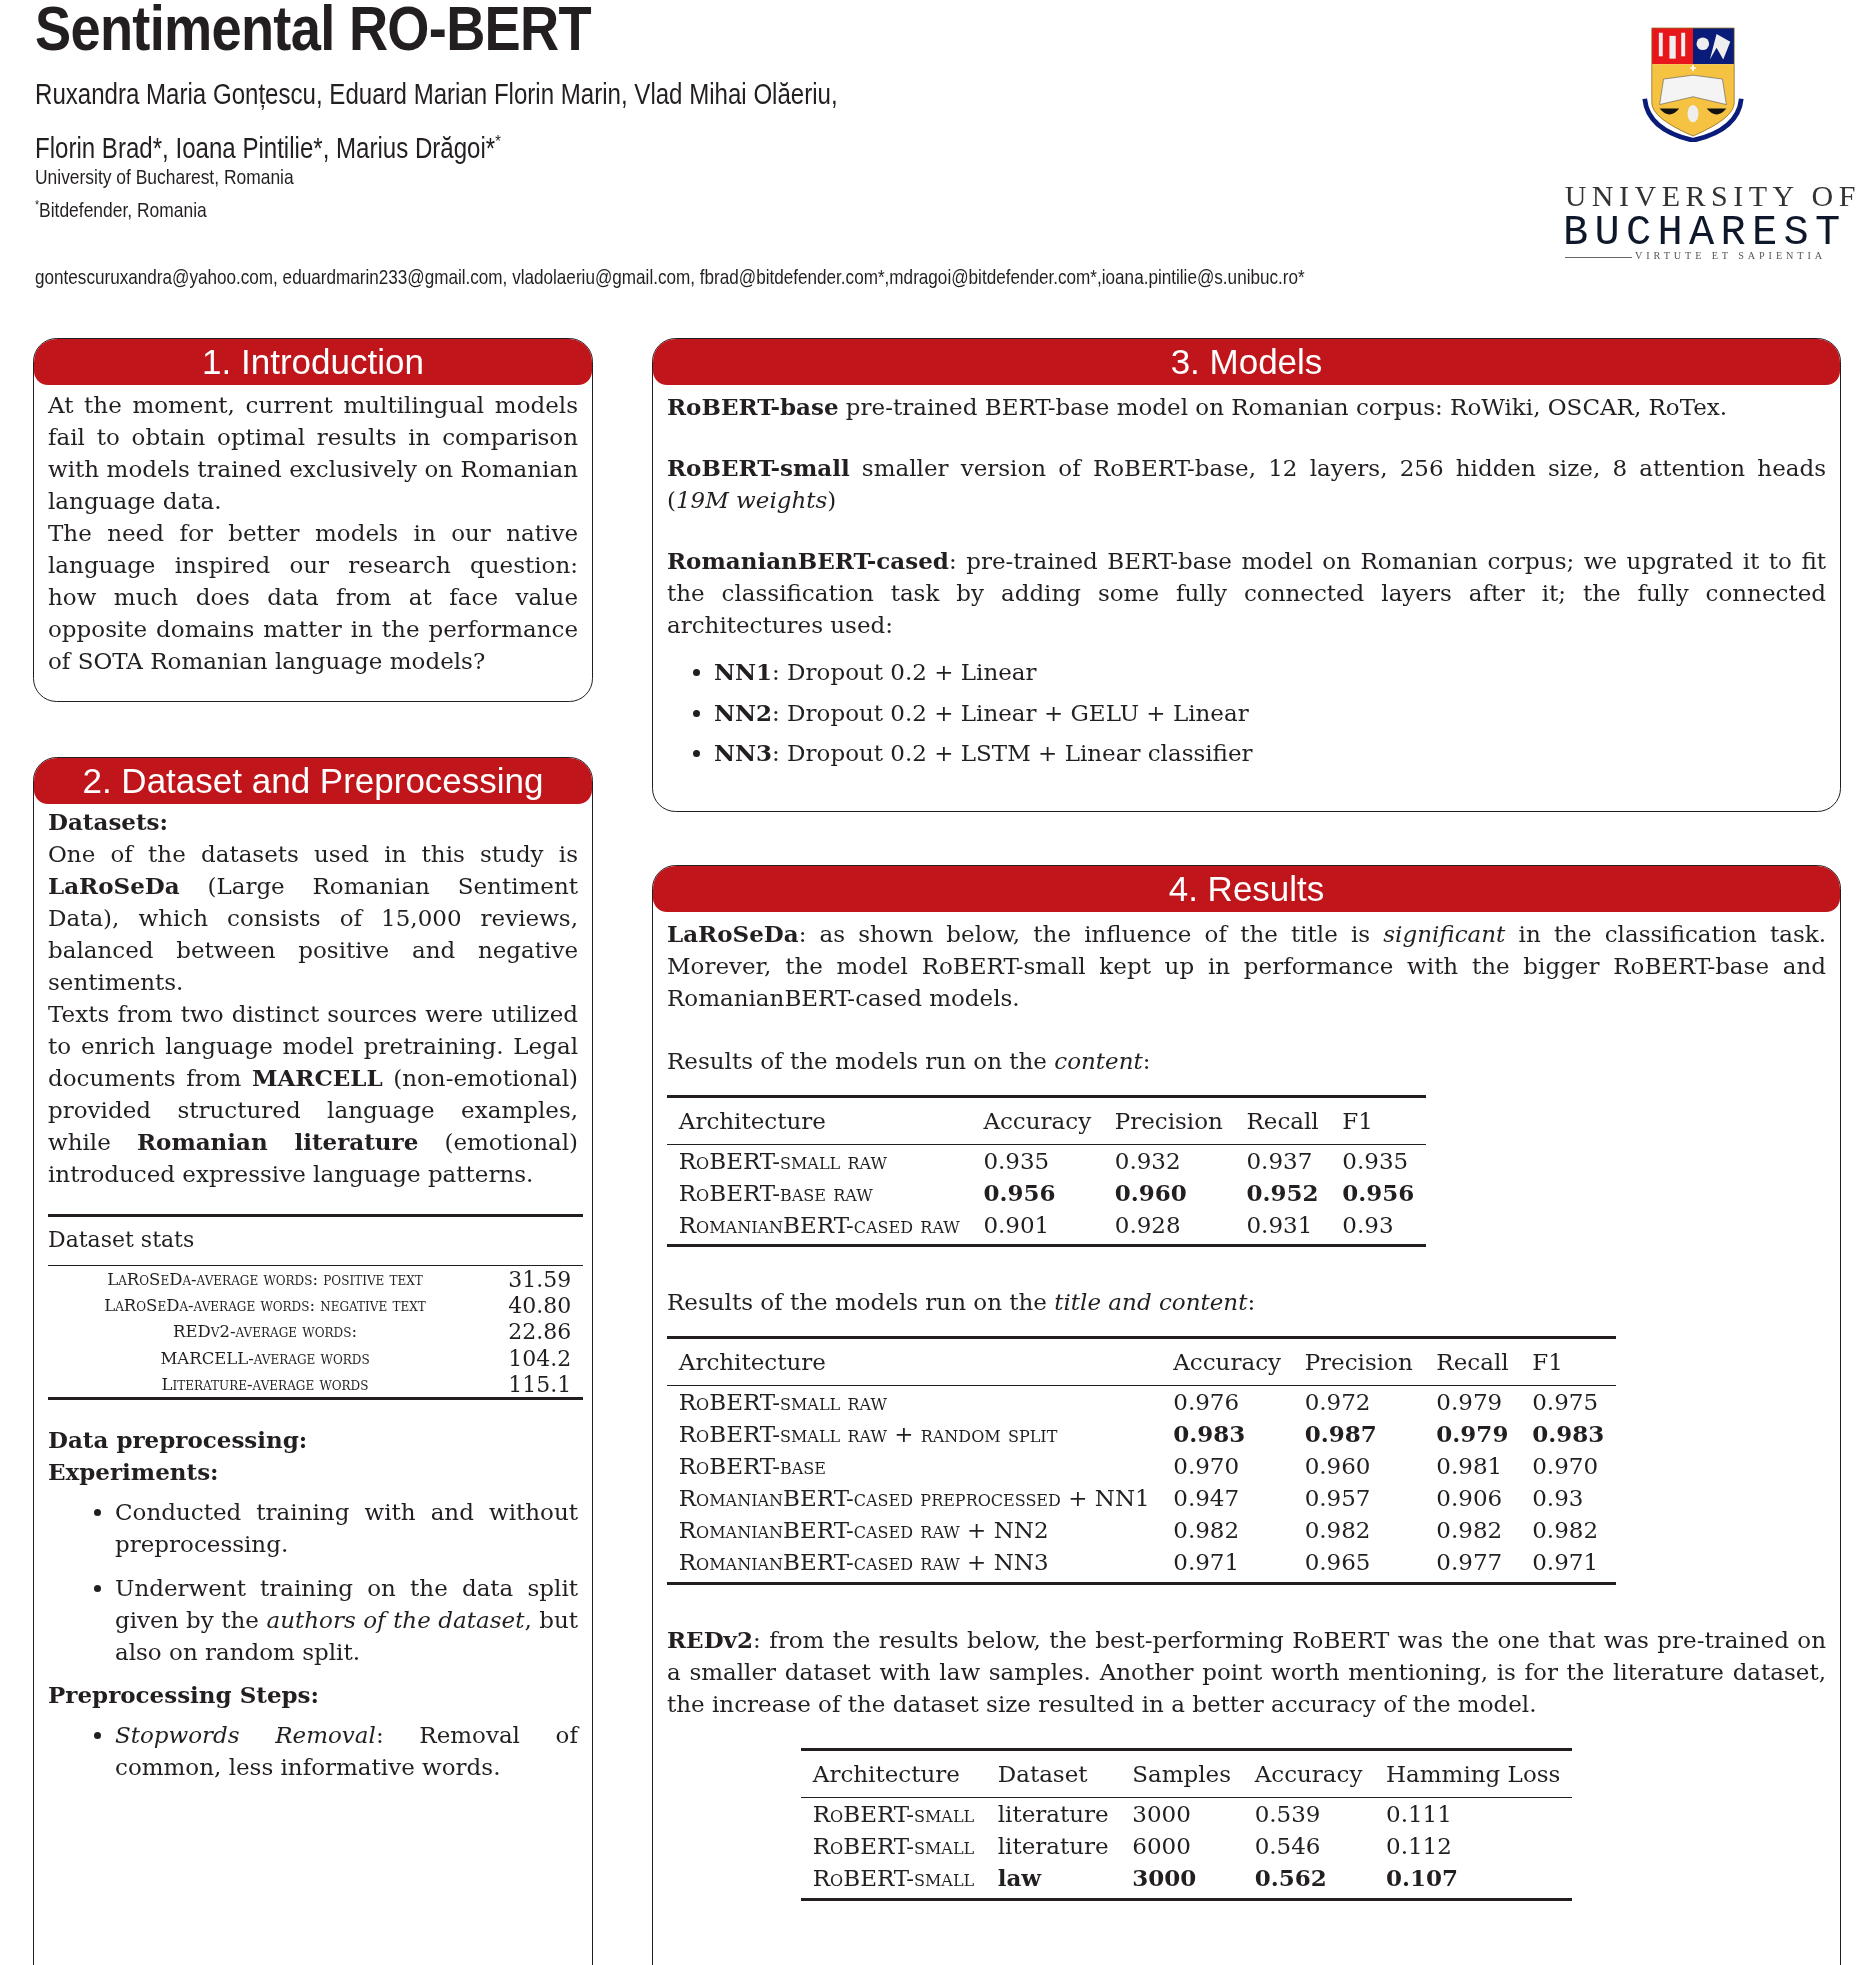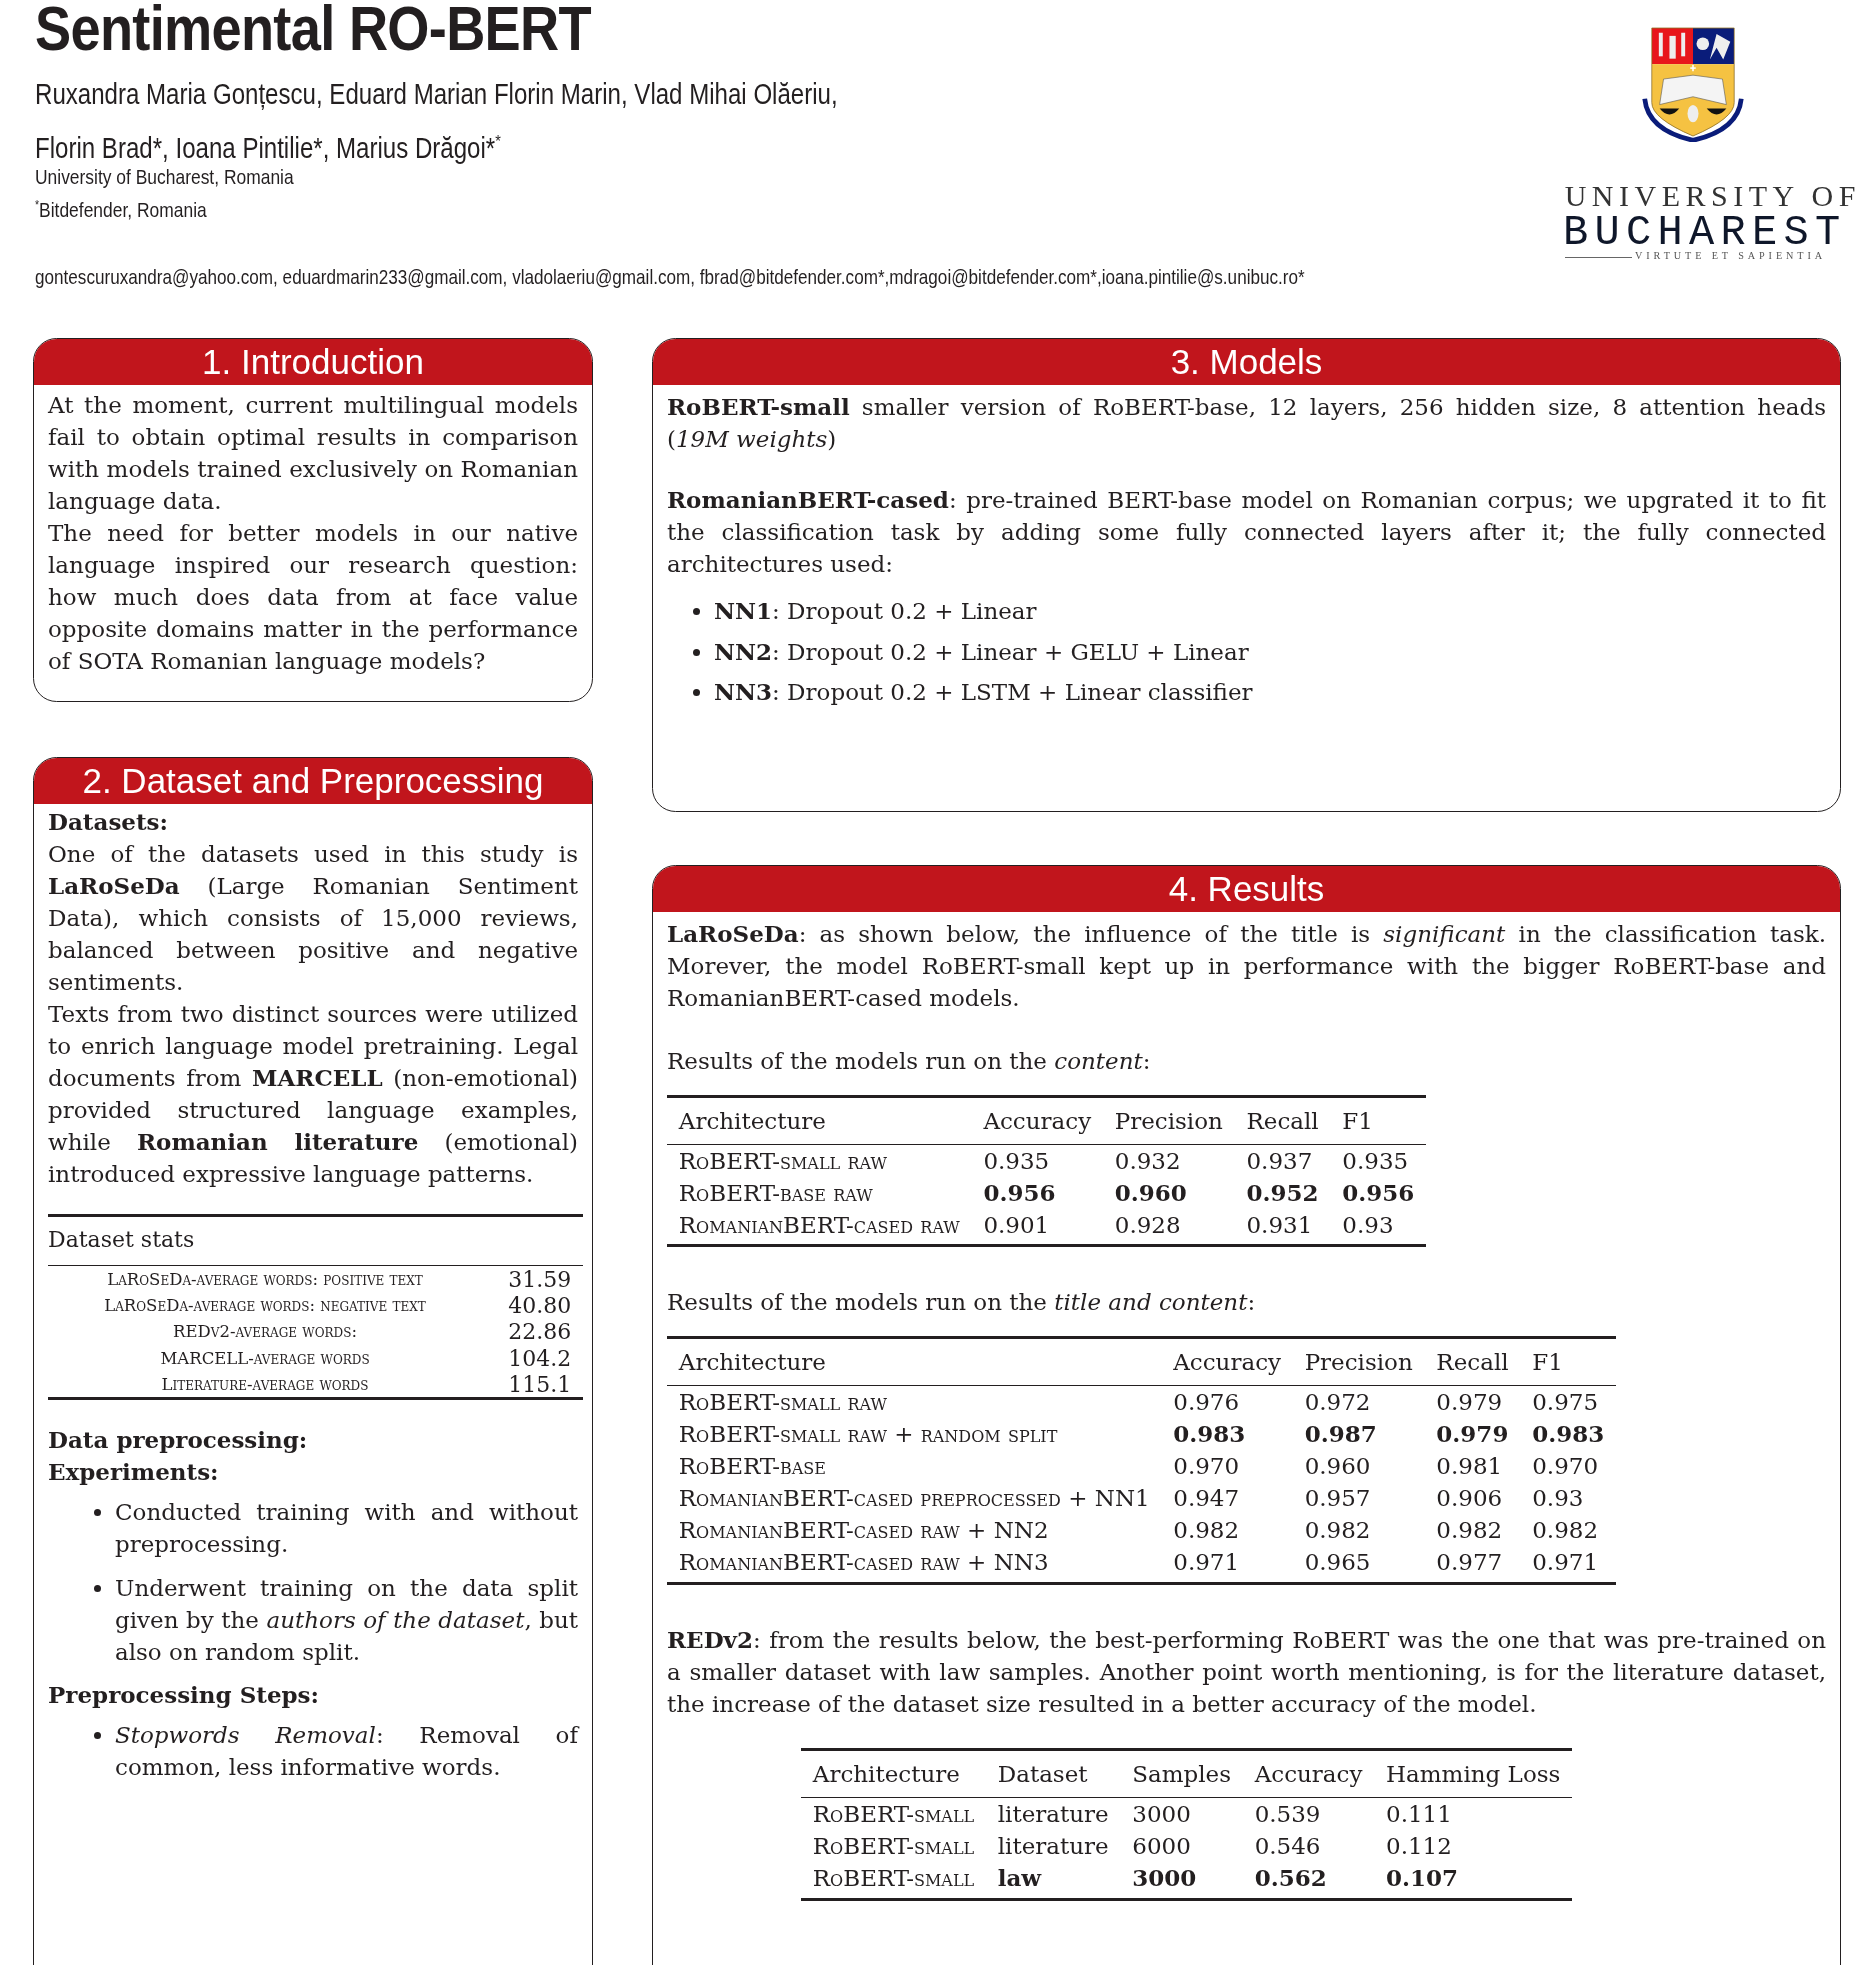--- a/index.html
+++ b/index.html
@@ -17,21 +17,21 @@
   
   #logo { position:absolute; left:1549px; top:23.6px; width:291px; height:244px; }
   #crest { position:absolute; left:91px; top:0px; width:106px; height:118px; }
   #uni-line1 { position:absolute; left:15.7px; top:155px; font-family:"Liberation Serif", serif; font-size:30px; letter-spacing:5.5px; color:#333; white-space:nowrap; }
   #uni-line2 { position:absolute; left:14px; top:185px; font-family:Liberation Mono, monospace; font-size:42px; letter-spacing:6.3px; color:#0f172a; white-space:nowrap; }
   #uni-motto-rule { position:absolute; left:15.7px; top:233px; width:67px; height:1.2px; background:#666; }
   #uni-motto { position:absolute; left:86px; top:226px; font-family:"Liberation Serif", serif; font-size:10.2px; letter-spacing:3.9px; color:#555; white-space:nowrap; }
 
   
   .block { position:absolute; border:1.2px solid #231f20; border-radius:23.6px; background:#fff; overflow:hidden; }
-  .block-head { background:#c1151c; color:#fff; text-align:center; font-family:"Liberation Sans", sans-serif; font-size:35px; height:46px; line-height:46px; }
+  .block-head { background:#c1151c; color:#fff; text-align:center; font-family:"Liberation Sans", sans-serif; font-size:35px; height:46px; line-height:46px;border-radius:14px; }
   .block-body { padding:3.9px 14px 7.9px 14px; font-size:23px; line-height:32px; text-align:justify; }
   .block-body p { margin:0; }
   b, .bold { font-weight:bold; }
   i, .it { font-style:italic; }
 
   #b-intro { left:33px; top:338px; width:558px; height:362px; }
   #b-dataset { left:33px; top:757px; width:558px; height:1552px; }
   #b-models { left:652px; top:338px; width:1187px; height:472px; }
   #b-results { left:652px; top:865px; width:1187px; height:1780px; }
 
@@ -160,20 +160,21 @@
     <div class="sub-head" style="margin-top:7.9px;">Preprocessing Steps:</div>
     <ul class="bl" id="steps-list">
         <li><i>Stopwords Removal</i><span>: Removal of common, less informative words.</span></li>
       </ul>
   </div>
 </section>
 
 <section id="b-models" class="block">
   <div class="block-head">3. Models</div>
   <div class="block-body">
+    <p><b>RoBERT-base</b><span> pre-trained BERT-base model on Romanian corpus: RoWiki, OSCAR, RoTex.</span></p>
     <p><b>RoBERT-small</b><span> smaller version of RoBERT-base, 12 layers, 256 hidden size, 8 attention heads (</span><i>19M weights</i><span>)</span></p>
     <p style="margin-bottom:15.7px;"><b>RomanianBERT-cased</b><span>: pre-trained BERT-base model on Romanian corpus; we upgrated it to fit the classification task by adding some fully connected layers after it; the fully connected architectures used:</span></p>
     <ul id="nn-list">
         <li><b>NN1</b><span>: Dropout 0.2 + Linear</span></li>
         <li><b>NN2</b><span>: Dropout 0.2 + Linear + GELU + Linear</span></li>
         <li><b>NN3</b><span>: Dropout 0.2 + LSTM + Linear classifier</span></li>
       </ul>
   </div>
 </section>
 

